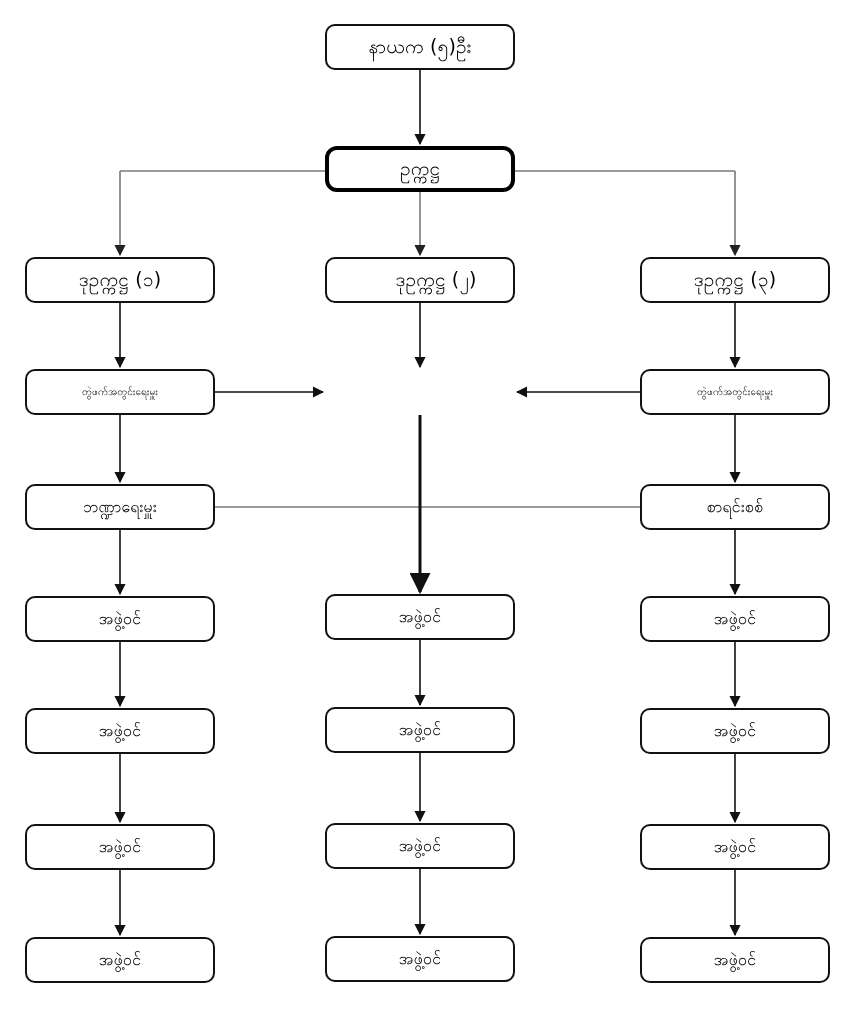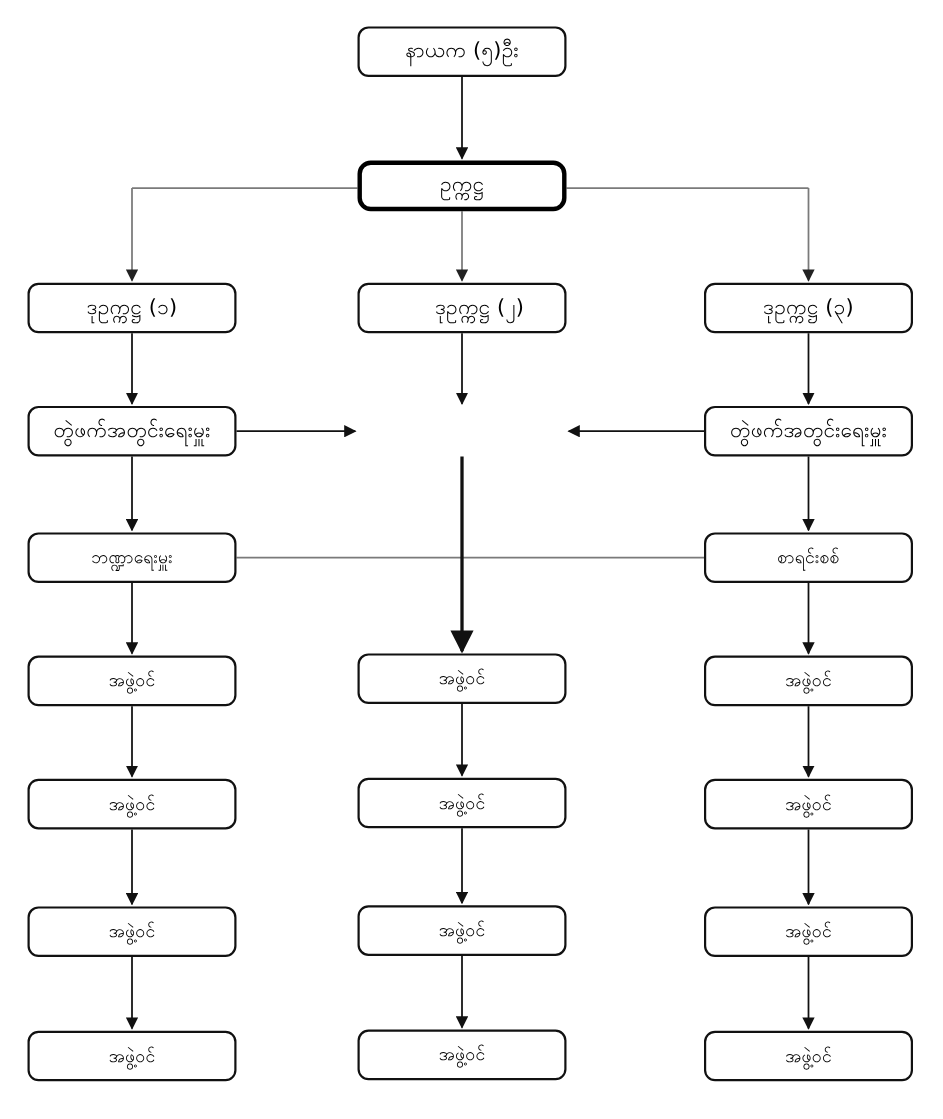--- a/index.html
+++ b/index.html
@@ -55,21 +55,21 @@
     padding: 0 6px;
     box-sizing: border-box;
     color: #000000;
     font-size: 19px;
     letter-spacing: 0.2px;
   }
   .node.small-text .label {
     font-size: 16px;
   }
   .node.tiny-text .label {
-    font-size: 19px;
+    font-size: 10px;
   }
 </style>
 </head>
 <body>
 
 <div id="chart-root">
   <svg id="edge-layer" width="857" height="1017" viewBox="0 0 857 1017" xmlns="http://www.w3.org/2000/svg">
     <defs>
       <marker id="arrow-primary" viewBox="0 0 10 10" refX="9" refY="5" markerWidth="7" markerHeight="7" orient="auto-start-reverse">
         <path d="M 0 0 L 10 5 L 0 10 z" fill="#111111"></path>

